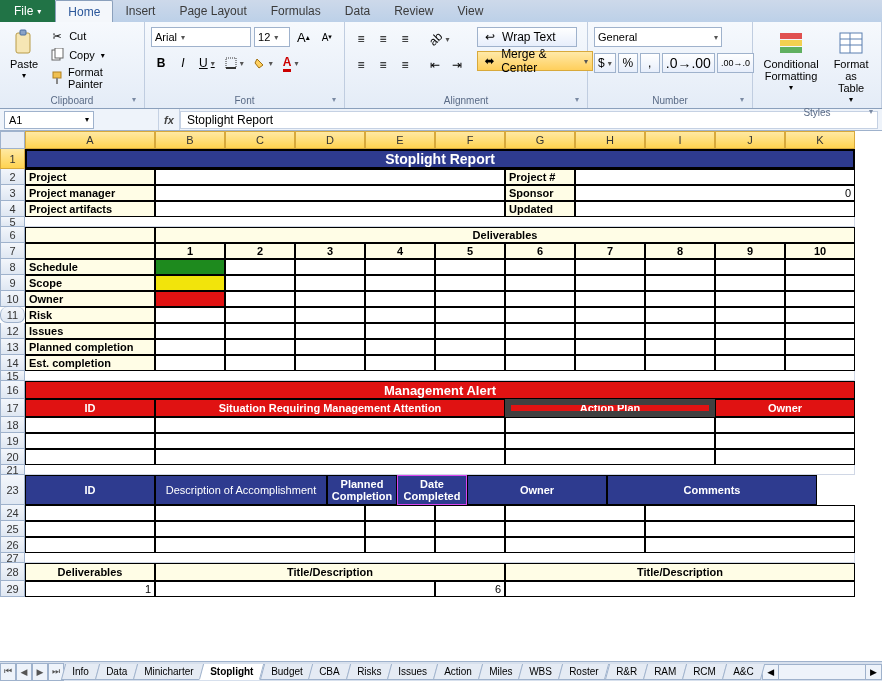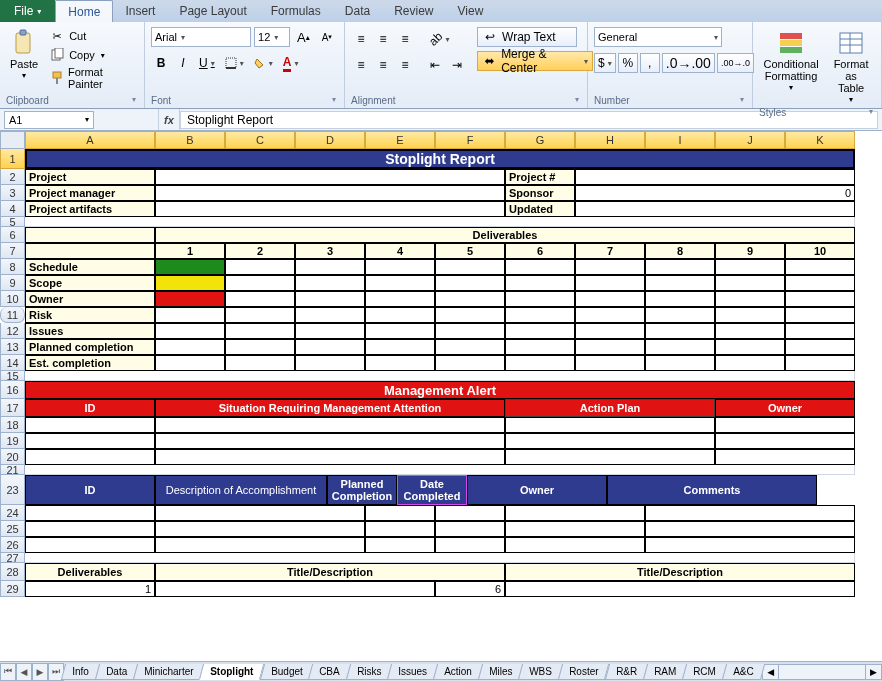--- a/index.html
+++ b/index.html
@@ -8,21 +8,21 @@
 
 .ribbon { background: linear-gradient(#e8edf5,#d3dced); border-bottom: 1px solid #8ba0bc; }
 .tabstrip { display: flex; align-items: flex-end; height: 22px; background: linear-gradient(#cdd9ea,#bcd0e8); padding-left: 0; }
 .file-tab { background: #217346; color: #fff; padding: 3px 14px; font-size: 12px; height: 22px; display:flex; align-items:center; gap:4px; }
 .file-tab::after { content:"▾"; font-size:8px; }
 .tab { padding: 3px 12px; font-size: 12px; color: #3b3b3b; cursor: default; height:22px; display:flex; align-items:center; }
 .tab.active { background: #f4f7fb; border: 1px solid #8ba0bc; border-bottom: none; border-radius: 2px 2px 0 0; color:#2b579a; font-weight:500; }
 
 .ribbon-body { display:flex; background: linear-gradient(#f6f9fd,#e4ecf7); height: 86px; }
 .group { border-right: 1px solid #c0cde0; padding: 2px 6px 0 6px; display:flex; flex-direction:column; justify-content:space-between; }
-.group-title { font-size:10px; color:#5a6b86; padding: 1px 0 2px; position:relative; }
+.group-title { text-align:center; font-size:10px; color:#5a6b86; padding: 1px 0 2px; position:relative; }
 .group-title::after { content:"▾"; position:absolute; right:2px; font-size:8px; color:#7a8aa3; }
 .group-content { display:flex; gap:4px; flex:1; align-items:flex-start; padding-top:3px; }
 
 .btn-large { display:flex; flex-direction:column; align-items:center; gap:1px; padding: 2px 4px; font-size:11px; cursor:default; }
 .btn-large .ic { width:28px; height:28px; display:flex; align-items:center; justify-content:center; }
 .btn-sm-stack { display:flex; flex-direction:column; gap:1px; }
 .btn-sm { display:flex; align-items:center; gap:4px; padding: 1px 3px; font-size:11px; cursor:default; }
 .ic-sm { width:16px; height:16px; display:flex; align-items:center; justify-content:center; }
 
 .sel { display:inline-flex; align-items:center; border:1px solid #9fb2cc; background:#fff; height:20px; padding:0 3px; font-size:11px; }
@@ -424,21 +424,21 @@
         <div class="cell " style="width: 830px;"></div>
       </div>
       <div class="row" style="height: 18px;">
         <div class="rowh" style="height: 18px;">16</div>
         <div class="cell " style="width: 830px;;background:#e01212;color:#fff;font-weight:bold;justify-content:center;border:1px solid #000;font-size:13px">Management Alert</div>
       </div>
       <div class="row" style="height: 18px;">
         <div class="rowh" style="height: 18px;">17</div>
         <div class="cell " style="width: 130px;;background:#e01212;color:#fff;font-weight:bold;justify-content:center;border:1px solid #000">ID</div>
         <div class="cell " style="width: 350px;;background:#e01212;color:#fff;font-weight:bold;justify-content:center;border:1px solid #000">Situation Requiring Management Attention</div>
-        <div class="cell " style="width: 210px;;background:#e01212;color:#fff;font-weight:bold;justify-content:center;border:1px solid #404040">Action Plan</div>
+        <div class="cell " style="width: 210px;;background:#e01212;color:#fff;font-weight:bold;justify-content:center;border:6px solid #404040">Action Plan</div>
         <div class="cell " style="width: 140px;;background:#e01212;color:#fff;font-weight:bold;justify-content:center;border:1px solid #000">Owner</div>
       </div>
       <div class="row" style="height: 16px;">
         <div class="rowh" style="height: 16px;">18</div>
         <div class="cell " style="width: 130px;;border:1px solid #000"></div>
         <div class="cell " style="width: 350px;;border:1px solid #000"></div>
         <div class="cell " style="width: 210px;;border:1px solid #000"></div>
         <div class="cell " style="width: 140px;;border:1px solid #000"></div>
       </div>
       <div class="row" style="height: 16px;">

